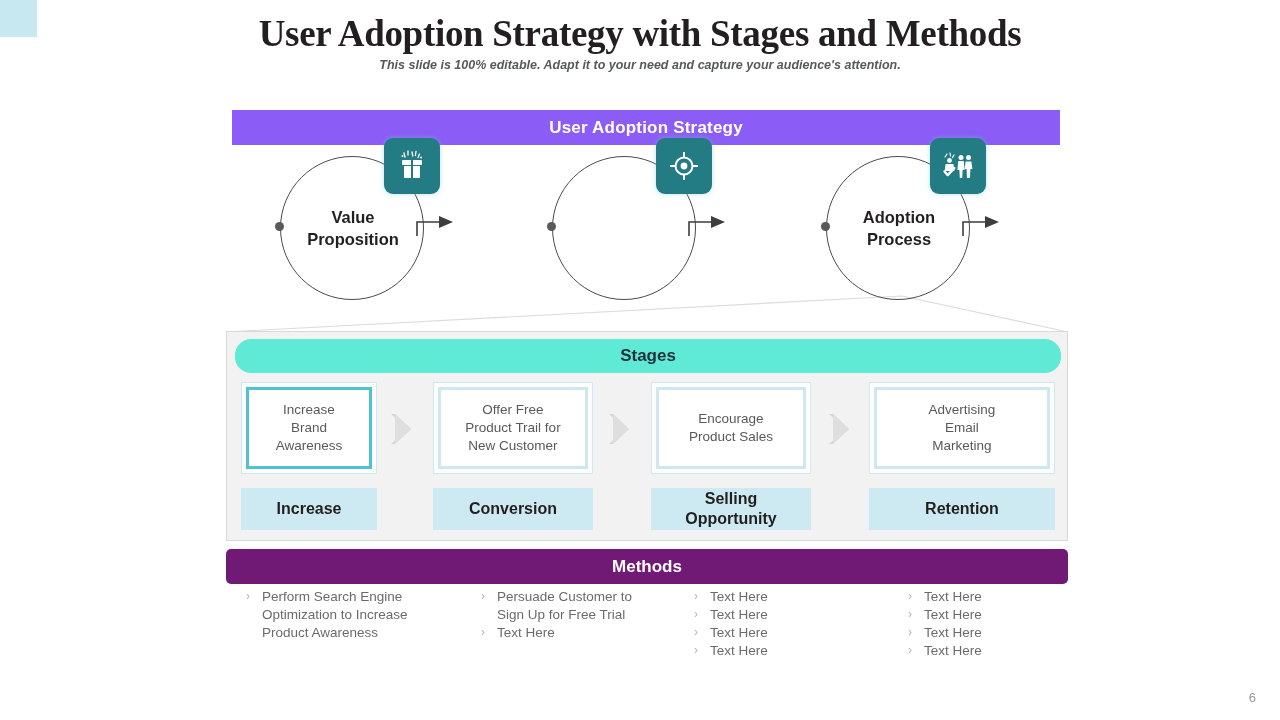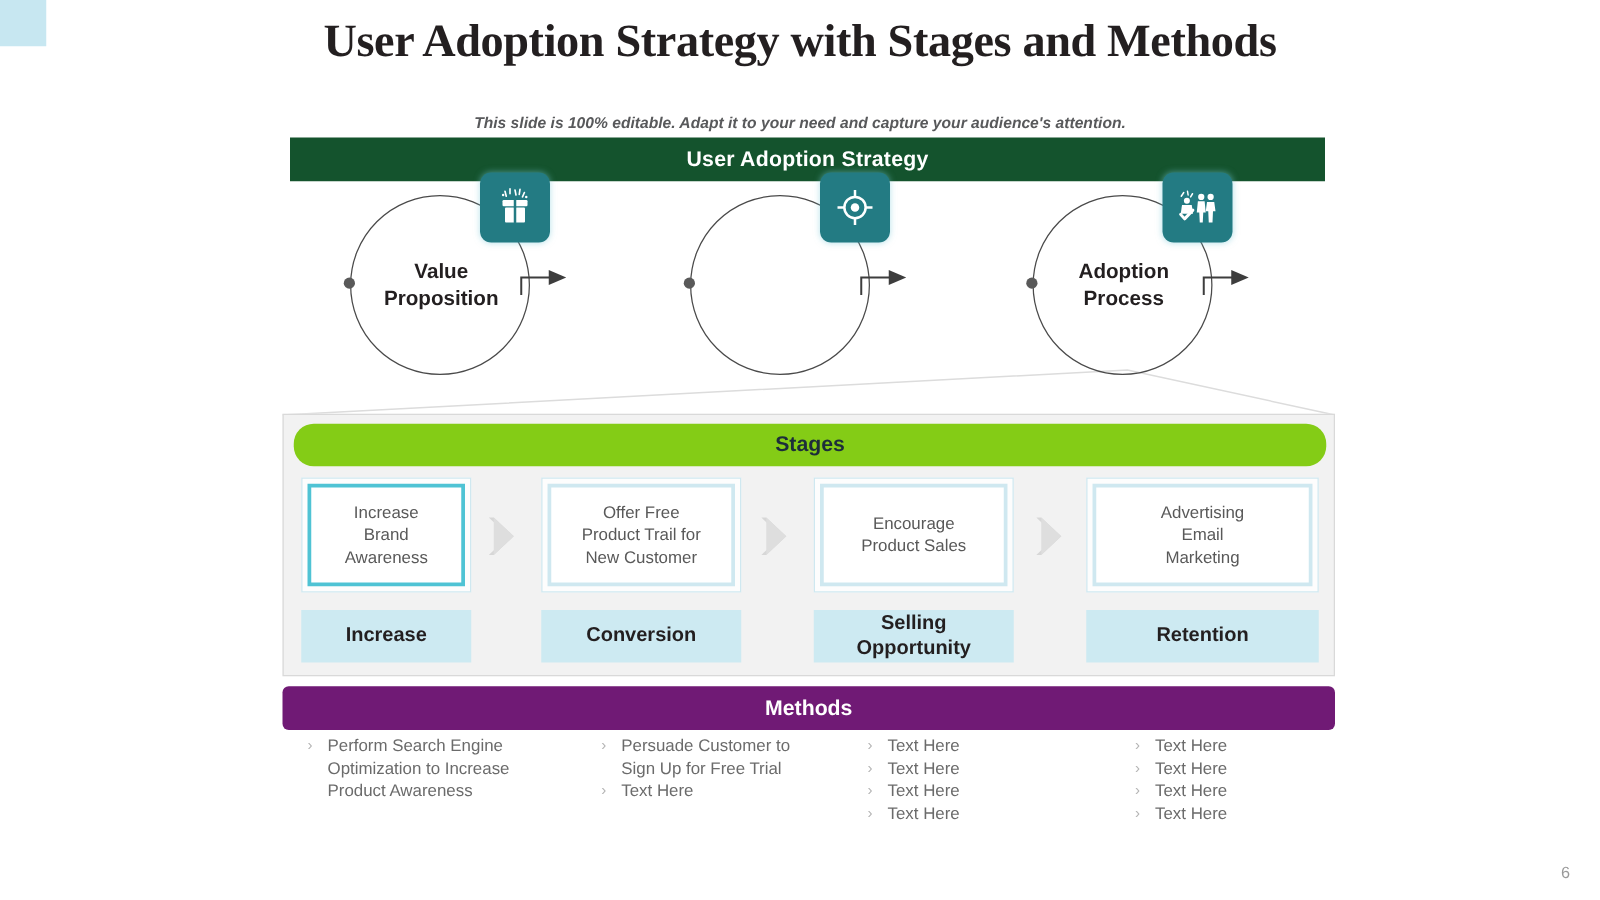--- a/index.html
+++ b/index.html
@@ -22,30 +22,30 @@
   
   .slide-title{
     position:absolute;left:0;top:14px;width:1280px;
     text-align:center;
     font-size:37px;font-weight:bold;letter-spacing:-0.3px;
     color:#231f20;
     line-height:1.1;
     font-family:Liberation Serif, serif;
   }
   .slide-sub{
-    position:absolute;left:0;top:91px;width:1280px;
+    position:absolute;left:0;top:58px;width:1280px;
     text-align:center;
     font-size:12.5px;font-style:italic;font-weight:bold;
     color:#58595b;
   }
 
   
   .teal-band{
     position:absolute;left:232px;top:110px;width:828px;height:35px;
-    background:#14532d;
+    background:#8b5cf6;
     display:flex;align-items:center;justify-content:center;
   }
   .teal-band-label{
     color:#ffffff;font-size:17px;font-weight:bold;letter-spacing:.2px;
   }
 
   
   .circles{
     position:absolute;left:232px;top:150px;width:828px;height:170px;
   }
@@ -90,21 +90,21 @@
   }
 
   
   .stages-panel{
     position:absolute;left:226px;top:331px;width:842px;height:210px;
     background:#f2f2f2;border:1px solid #d9d9d9;
     box-sizing:border-box;
   }
   .bar{
     position:absolute;height:34px;border-radius:16px;
-    background:#84cc16;
+    background:#5eead4;
     display:flex;align-items:center;justify-content:center;
   }
   .bar-stages{left:8px;top:7px;width:826px;}
   .bar-stages .bar-label{color:#1d2d3a;font-size:17px;font-weight:bold;}
 
   .stage-row{
     position:absolute;left:14px;top:50px;width:814px;height:96px;
   }
   .stage-cell{
     position:absolute;top:0;height:92px;

